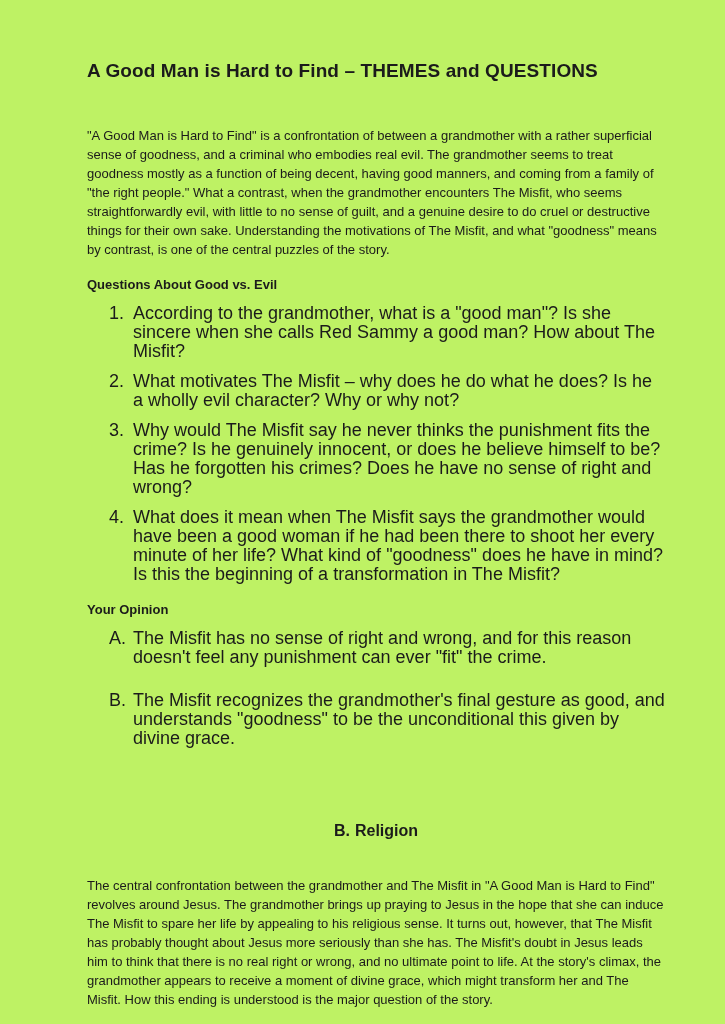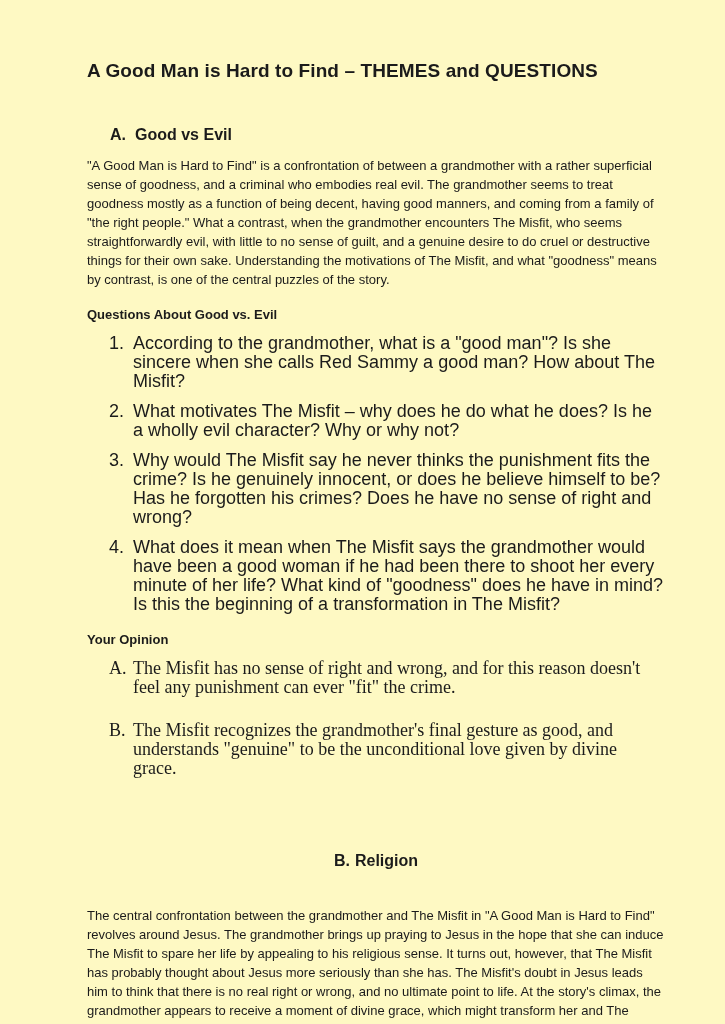--- a/index.html
+++ b/index.html
@@ -12,21 +12,21 @@
     height: 1024px;
     overflow: hidden;
     font-family: "Liberation Sans", "DejaVu Sans", sans-serif;
     color: #1b1b1b;
   }
   .page {
     box-sizing: border-box;
     width: 725px;
     height: 1024px;
     padding: 60px 60px 40px 87px;
-    background: #fef9c3;
+    background: #bef264;
   }
   .doc-title {
     font-size: 19px;
     font-weight: 700;
     margin: 0 0 44px 0;
     letter-spacing: 0.1px;
   }
   .section-heading {
     font-size: 16px;
     font-weight: 700;
@@ -72,58 +72,54 @@
     position: absolute;
     left: 22px;
   }
   ol.q-list.alpha > li::before {
     content: counter(item, upper-alpha) ".";
     position: absolute;
     left: 22px;
   }
   ol.q-list.alpha > li {
     margin-bottom: 24px;
-    font-family: Liberation Serif, serif;
   }
   .section-religion {
     margin-top: 74px;
   }
   .section-religion .section-heading {
     margin-bottom: 36px;
     text-align: center;
   }
 </style>
 </head>
 <body>
 
 <div class="page">
 
   <h1 class="doc-title">A Good Man is Hard to Find – THEMES and QUESTIONS</h1>
 
   <section>
-    <h2 class="section-heading indented">
-      <span class="marker">A.</span><span>Good vs Evil</span>
-    </h2>
 
     <p class="body-para">"A Good Man is Hard to Find" is a confrontation of between a grandmother with a rather superficial sense of goodness, and a criminal who embodies real evil. The grandmother seems to treat goodness mostly as a function of being decent, having good manners, and coming from a family of "the right people." What a contrast, when the grandmother encounters The Misfit, who seems straightforwardly evil, with little to no sense of guilt, and a genuine desire to do cruel or destructive things for their own sake. Understanding the motivations of The Misfit, and what "goodness" means by contrast, is one of the central puzzles of the story.</p>
 
     <h3 class="sub-heading">Questions About Good vs. Evil</h3>
 
     <ol class="q-list num">
       <li>According to the grandmother, what is a "good man"? Is she sincere when she calls Red Sammy a good man? How about The Misfit?</li>
       <li>What motivates The Misfit – why does he do what he does? Is he a wholly evil character? Why or why not?</li>
       <li>Why would The Misfit say he never thinks the punishment fits the crime? Is he genuinely innocent, or does he believe himself to be? Has he forgotten his crimes? Does he have no sense of right and wrong?</li>
       <li>What does it mean when The Misfit says the grandmother would have been a good woman if he had been there to shoot her every minute of her life? What kind of "goodness" does he have in mind? Is this the beginning of a transformation in The Misfit?</li>
     </ol>
 
     <h3 class="sub-heading">Your Opinion</h3>
 
     <ol class="q-list alpha">
       <li>The Misfit has no sense of right and wrong, and for this reason doesn't feel any punishment can ever "fit" the crime.</li>
-      <li>The Misfit recognizes the grandmother's final gesture as good, and understands "genuine" to be the unconditional love given by divine grace.</li>
+      <li>The Misfit recognizes the grandmother's final gesture as good, and understands "goodness" to be the unconditional this given by divine grace.</li>
     </ol>
   </section>
 
   <section class="section-religion">
     <h2 class="section-heading tight">
       <span class="marker">B.</span><span>Religion</span>
     </h2>
 
     <p class="body-para">The central confrontation between the grandmother and The Misfit in "A Good Man is Hard to Find" revolves around Jesus. The grandmother brings up praying to Jesus in the hope that she can induce The Misfit to spare her life by appealing to his religious sense. It turns out, however, that The Misfit has probably thought about Jesus more seriously than she has. The Misfit's doubt in Jesus leads him to think that there is no real right or wrong, and no ultimate point to life. At the story's climax, the grandmother appears to receive a moment of divine grace, which might transform her and The Misfit. How this ending is understood is the major question of the story.</p>
 

